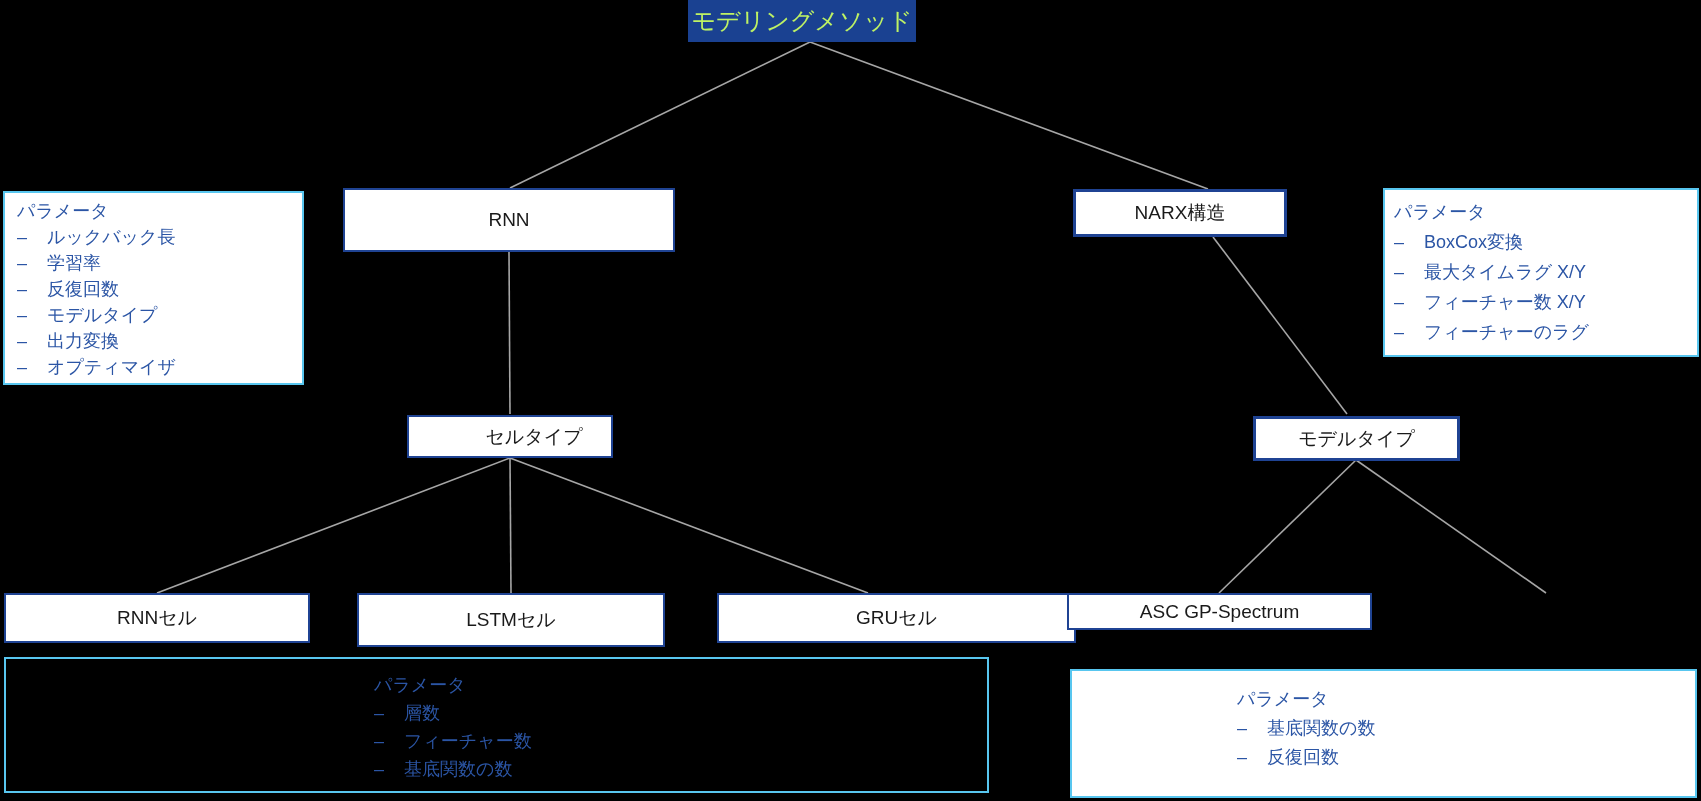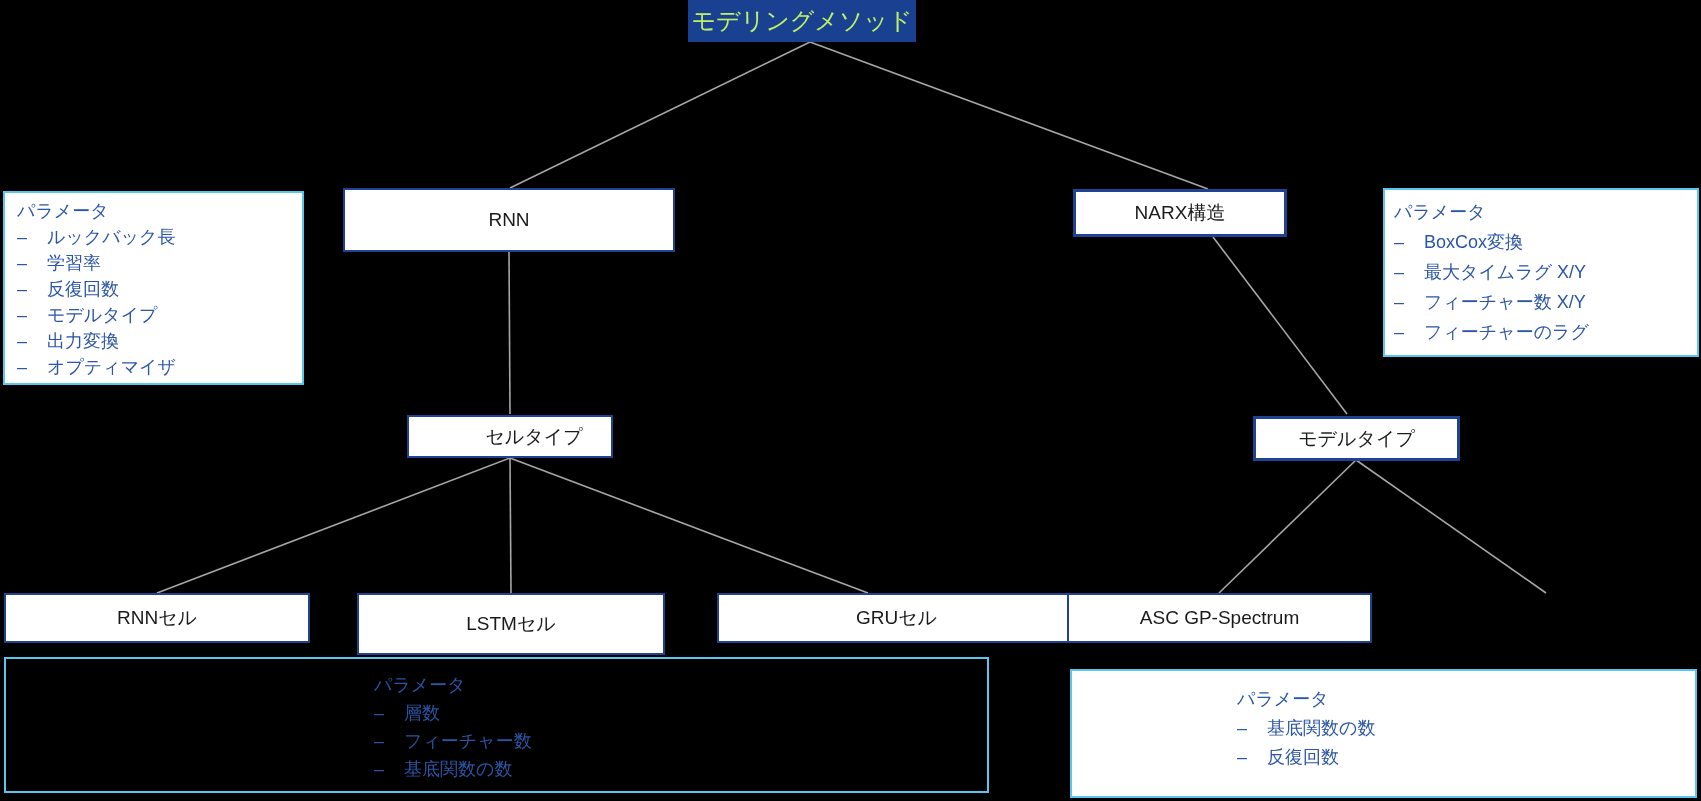--- a/index.html
+++ b/index.html
@@ -55,23 +55,23 @@
   .param-item{display:flex;white-space:pre;}
   .param-item .dash{flex:0 0 30px;}
 
   
   .pos-root{left:688px;top:0;width:228px;height:42px;}
   .pos-rnn{left:343px;top:188px;width:332px;height:64px;}
   .pos-narx{left:1073px;top:189px;width:214px;height:48px;}
   .pos-celltype{left:407px;top:415px;width:206px;height:43px;padding-left:48px;}
   .pos-modeltype{left:1253px;top:416px;width:207px;height:45px;}
   .pos-cell0{left:4px;top:593px;width:306px;height:50px;}
-  .pos-cell1{left:357px;top:593px;width:308px;height:62px;}
+  .pos-cell1{left:357px;top:593px;width:308px;height:54px;}
   .pos-cell2{left:717px;top:593px;width:359px;height:50px;}
-  .pos-asc0{left:1067px;top:593px;width:305px;height:50px;}
+  .pos-asc0{left:1067px;top:593px;width:305px;height:37px;}
   .pos-asc1{left:1397px;top:593px;width:298px;height:50px;}
 
   .pos-params-rnn{left:3px;top:191px;width:301px;height:194px;padding:5px 8px 0 12px;line-height:26px;}
   .pos-params-narx{left:1383px;top:188px;width:316px;height:169px;padding:7px 4px 0 9px;line-height:30px;}
   .pos-params-cell{left:4px;top:657px;width:985px;height:136px;padding:12px 8px 0 368px;line-height:28px;}
   .pos-params-asc{left:1070px;top:669px;width:627px;height:129px;padding:14px 8px 0 165px;line-height:29px;}
 </style>
 </head>
 <body>
 

